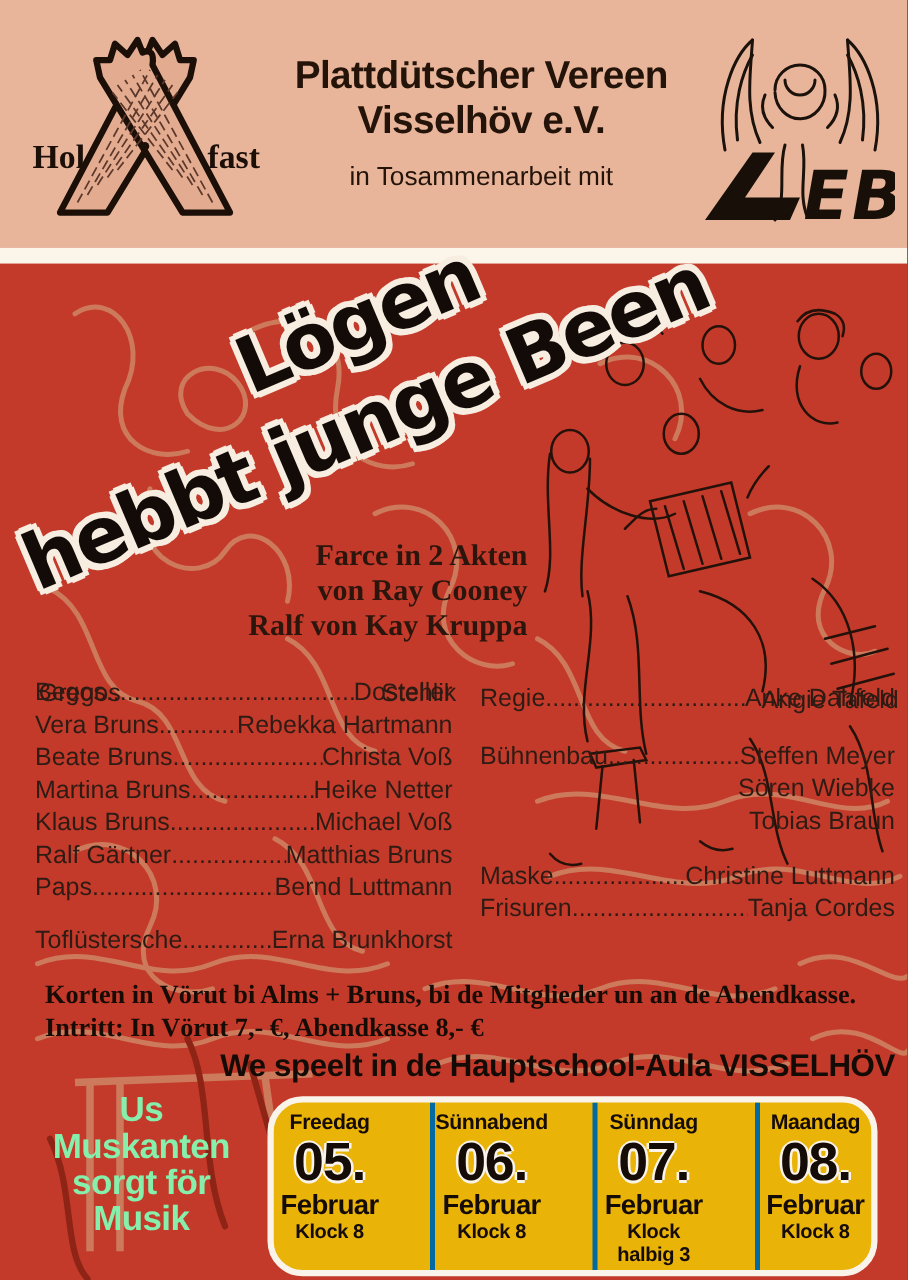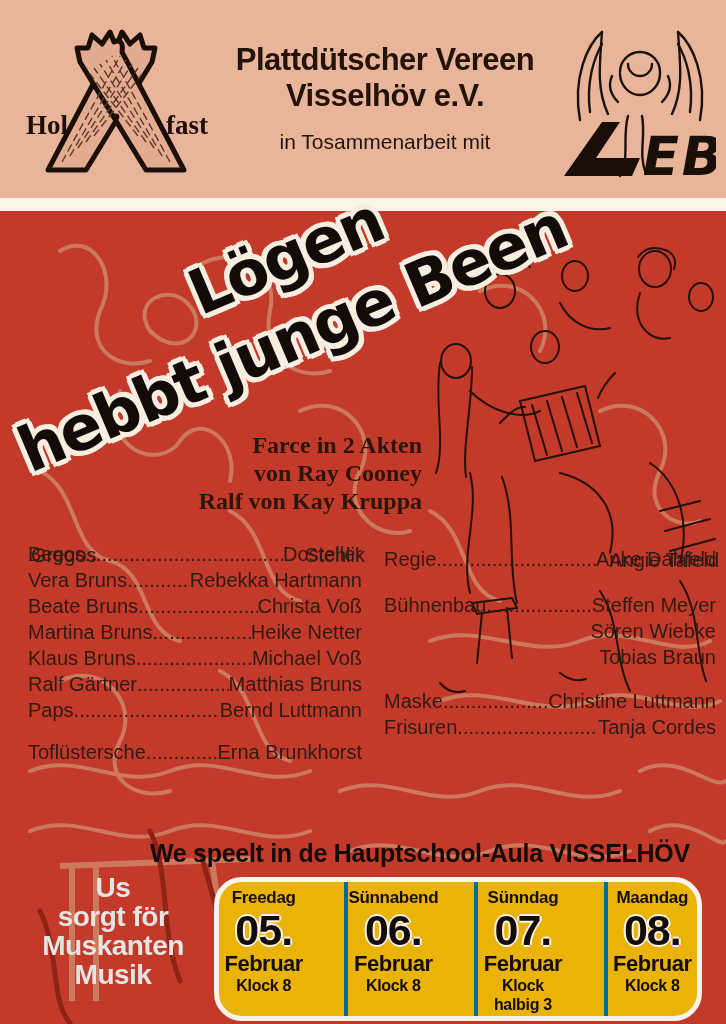--- a/index.html
+++ b/index.html
@@ -37,25 +37,25 @@
   .crow .actor{flex:none;}
   .crow.right-only{justify-content:flex-end;}
   .overlap{position:relative;}
   .ghost{position:absolute;left:3px;top:1px;width:100%;}
   .ghost .dots{visibility:hidden;}
   .ghost.actor-only .role{visibility:hidden;}
   .sp20{height:20px;}.sp16{height:16px;}.sp18{height:18px;}
   
   .tickets{position:absolute;z-index:2;left:36px;top:571px;width:680px;
            font-family:"Liberation Serif",serif;font-weight:700;font-size:21px;line-height:27px;color:#170b05;}
-  .venue{position:absolute;z-index:2;left:150px;top:628px;width:566px;text-align:left;
+  .venue{position:absolute;z-index:2;left:150px;top:628px;width:566px;text-align:right;
          font-weight:700;font-size:25px;color:#140b06;letter-spacing:-0.3px;}
   
   .music{position:absolute;z-index:2;left:20px;top:662px;width:186px;text-align:center;
-         font-weight:700;font-size:28px;line-height:29px;color:#e5e5e5;letter-spacing:-0.5px;}
+         font-weight:700;font-size:28px;line-height:29px;color:#86efac;letter-spacing:-0.5px;}
   
   .datebox{position:absolute;z-index:2;left:214px;top:666px;width:488px;height:144px;
            background:#eab308;border:5px solid #faf3ea;border-radius:28px;
            display:flex;box-sizing:border-box;overflow:hidden;}
   .datecol{flex:1 1 0;text-align:center;padding-top:6px;color:#150c07;}
   .datecol + .datecol{border-left:4px solid #0369a1;margin-left:36px;}
   .datecol .day{font-weight:700;font-size:17px;line-height:20px;letter-spacing:-0.3px;}
   .datecol .num{font-weight:700;font-size:43px;line-height:44px;letter-spacing:-1px;
                 text-shadow:-2px 0 0 #faf3ea,2px 0 0 #faf3ea,0 -2px 0 #faf3ea,0 2px 0 #faf3ea;}
   .datecol .month{font-weight:700;font-size:22px;line-height:24px;letter-spacing:-0.5px;}
@@ -296,27 +296,31 @@
         <span class="dots">....................................................................................</span>
         <span class="actor">Christine Luttmann</span>
       </div>
       <div class="crow">
         <span class="role">Frisuren</span>
         <span class="dots">....................................................................................</span>
         <span class="actor">Tanja Cordes</span>
       </div>
     </div>
 
+    <div class="tickets">
+      <div>Korten in Vörut bi Alms + Bruns, bi de Mitglieder un an de Abendkasse.</div>
+      <div>Intritt: In Vörut 7,- €, Abendkasse 8,- €</div>
+    </div>
 
     <div class="venue">We speelt in de Hauptschool-Aula VISSELHÖV</div>
 
     <div class="music">
       <div>Us</div>
+      <div>Muskanten</div>
       <div>sorgt för</div>
-      <div>Muskanten</div>
       <div>Musik</div>
     </div>
 
     <div class="datebox">
       <div class="datecol">
         <div class="day">Freedag</div>
         <div class="num">05.</div>
         <div class="month">Februar</div>
         <div class="time">Klock 8</div>
       </div>

